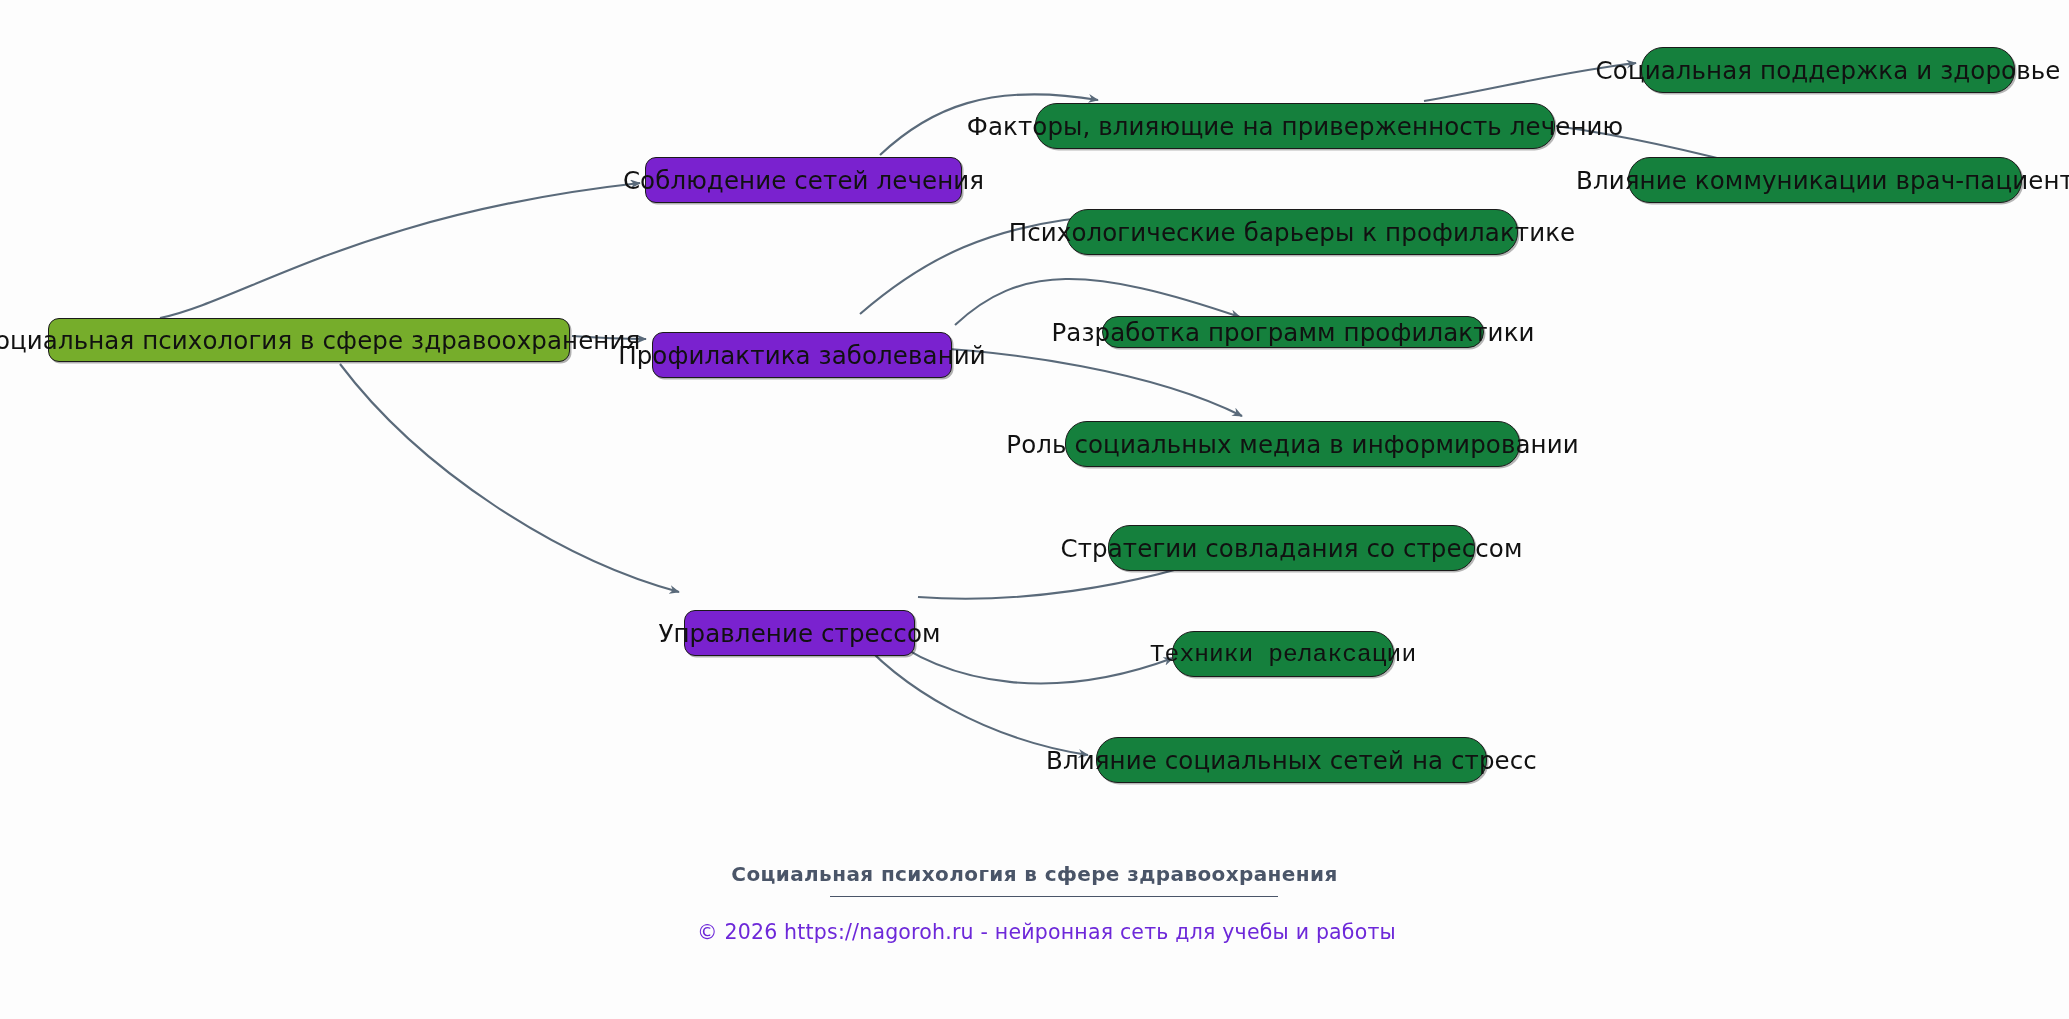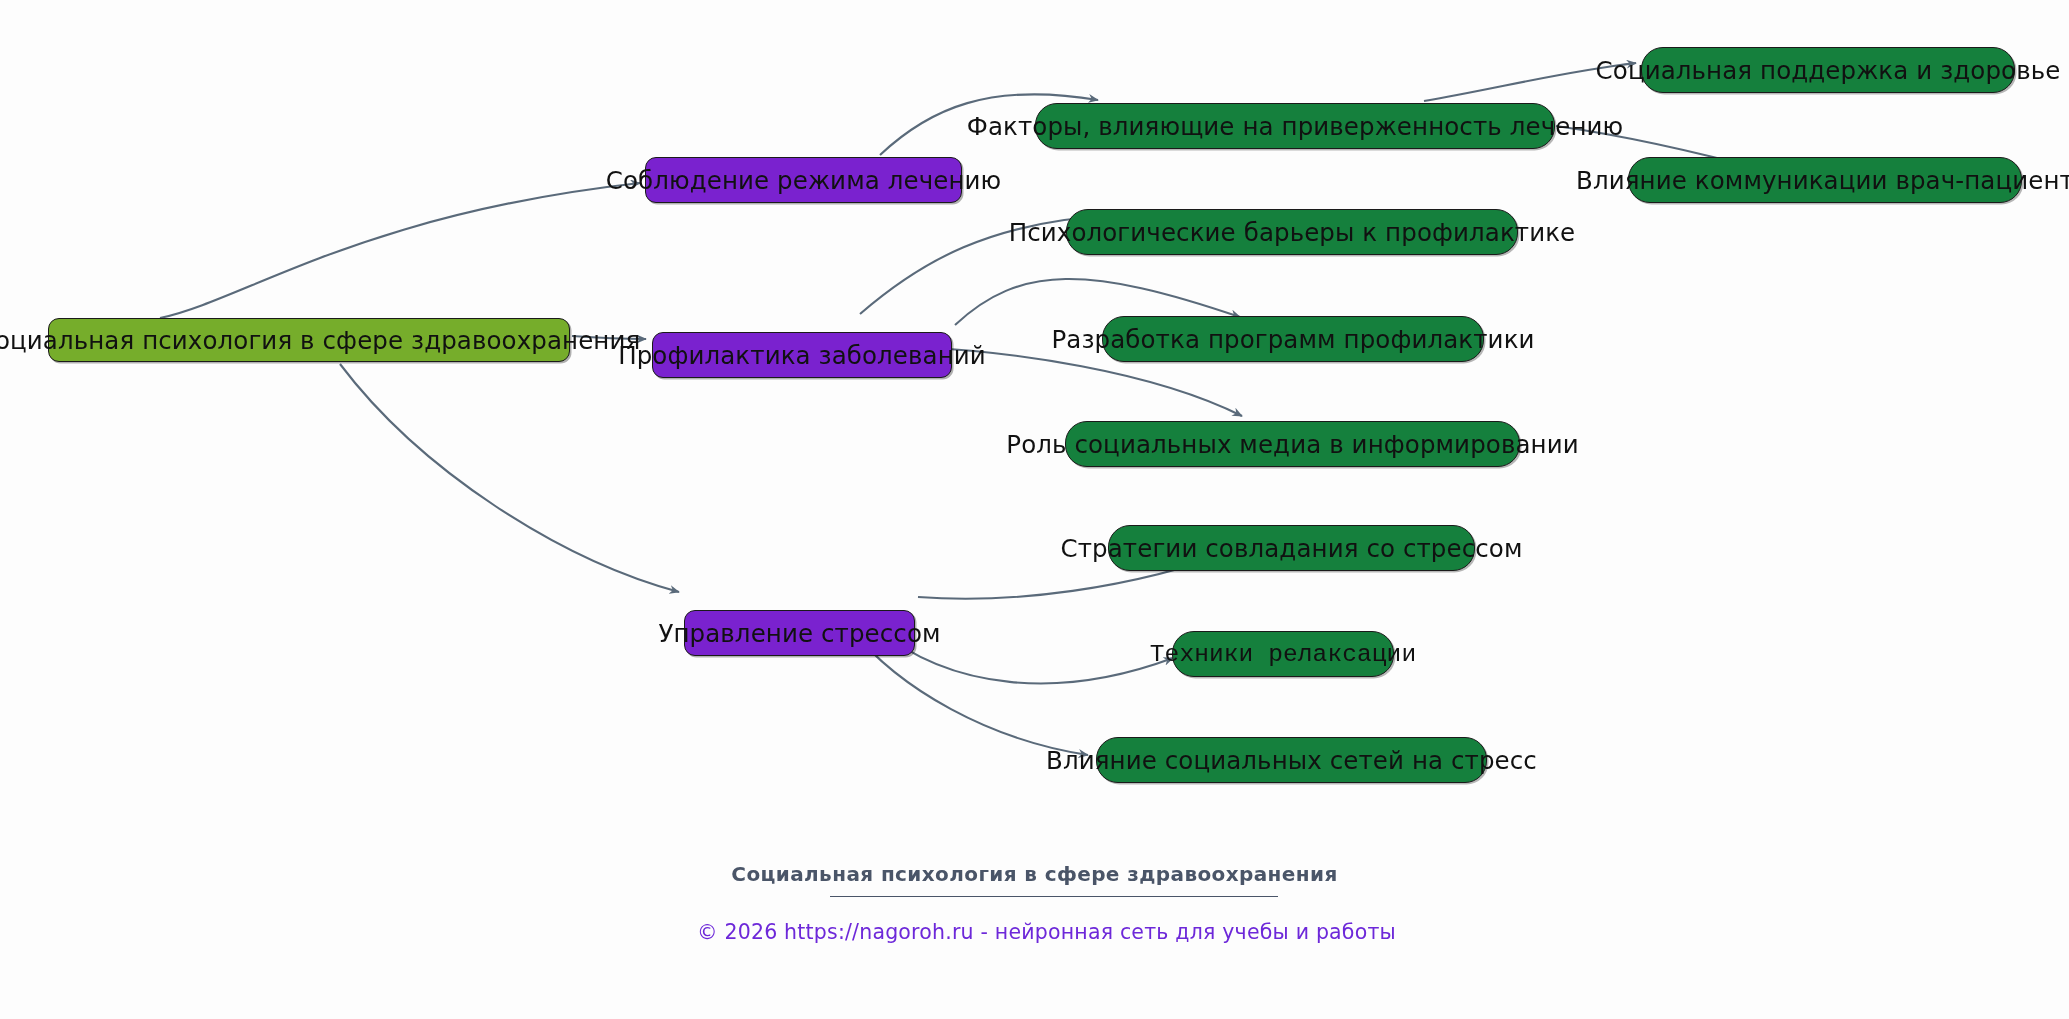--- a/index.html
+++ b/index.html
@@ -135,21 +135,21 @@
       <path d="M 875,627 C 950,690 1060,700 1173,658"></path>
       <path d="M 850,628 C 900,690 990,740 1088,755"></path>
     </g>
   </svg>
 
   <div class="node node-root" style="left:48px;top:318px;width:522px;height:44px;">
     <span>Социальная психология в сфере здравоохранения</span>
   </div>
 
   <div class="node node-branch" style="left:645px;top:157px;width:317px;height:46px;">
-    <span>Соблюдение режима лечению</span>
+    <span>Соблюдение сетей лечения</span>
   </div>
 
   <div class="node node-branch" style="left:652px;top:316px;width:300px;height:46px;margin-top:16px;">
     <span>Профилактика заболеваний</span>
   </div>
 
   <div class="node node-branch" style="left:684px;top:578px;width:231px;height:46px;margin-top:32px;">
     <span>Управление стрессом</span>
   </div>
 
@@ -162,21 +162,21 @@
   </div>
 
   <div class="node node-leaf" style="left:1628px;top:157px;width:394px;height:46px;">
     <span>Влияние коммуникации врач-пациент</span>
   </div>
 
   <div class="node node-leaf" style="left:1066px;top:209px;width:452px;height:46px;">
     <span>Психологические барьеры к профилактике</span>
   </div>
 
-  <div class="node node-leaf" style="left:1102px;top:316px;width:382px;height:46px;">
+  <div class="node node-leaf" style="left:1102px;top:316px;width:382px;height:32px;">
     <span>Разработка программ профилактики</span>
   </div>
 
   <div class="node node-leaf" style="left:1065px;top:421px;width:455px;height:46px;">
     <span>Роль социальных медиа в информировании</span>
   </div>
 
   <div class="node node-leaf" style="left:1108px;top:525px;width:367px;height:46px;">
     <span>Стратегии совладания со стрессом</span>
   </div>

